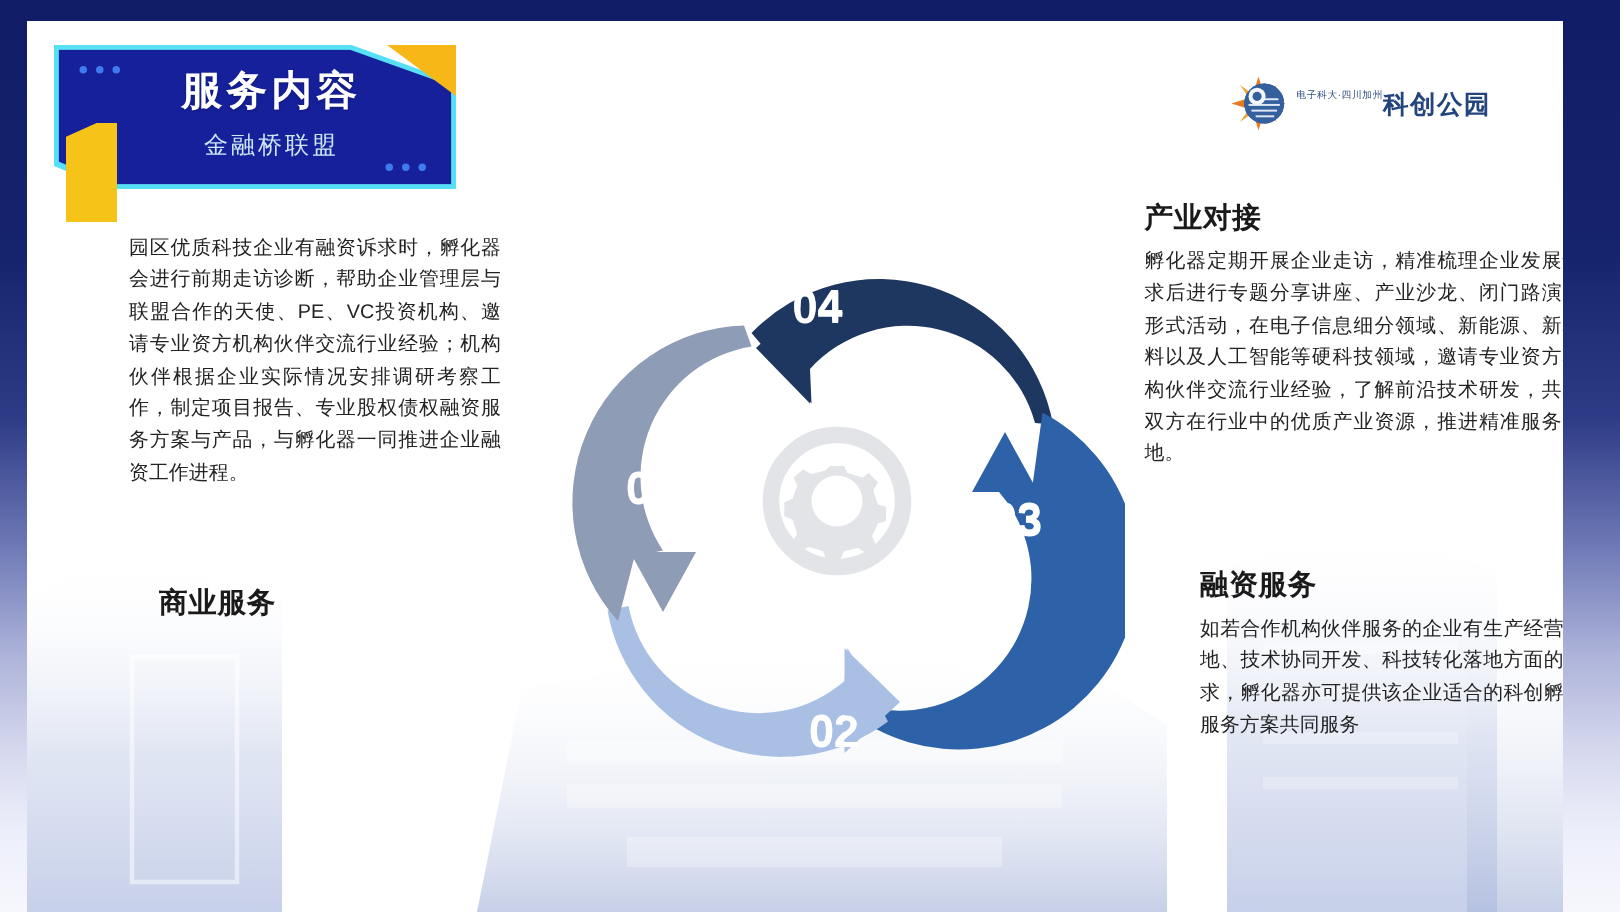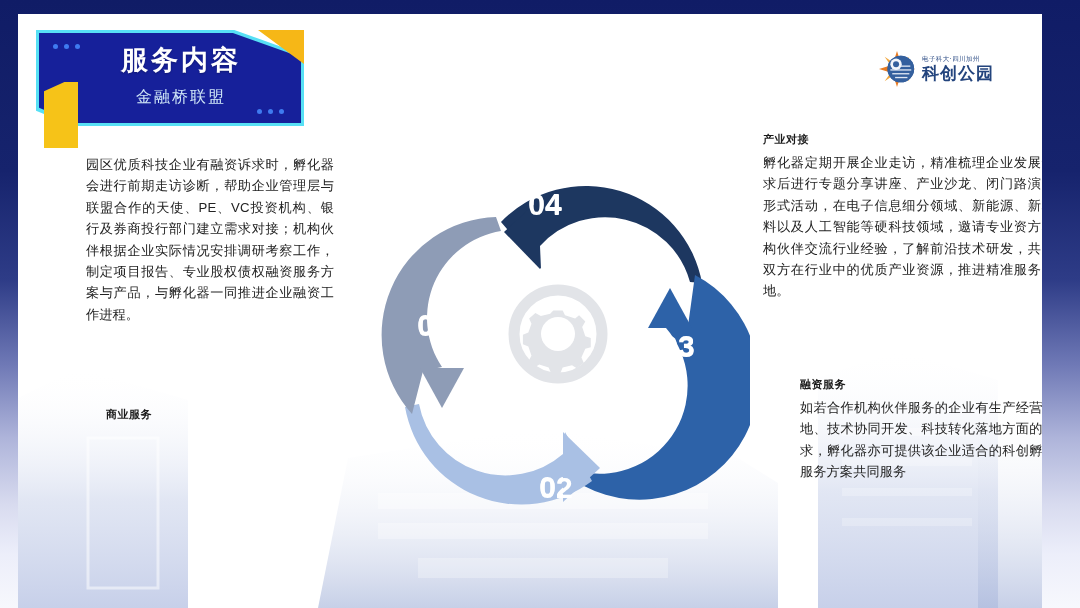--- a/index.html
+++ b/index.html
@@ -57,31 +57,31 @@
   #dots-br { right:20px; bottom:12px; }
   #badge-text { position:absolute; inset:0; display:flex; flex-direction:column;
     align-items:center; justify-content:center; padding-left:22px; padding-bottom:2px; }
   #badge-title { color:#ffffff; font-size:27px; font-weight:bold; letter-spacing:3px;
     line-height:1.05; text-shadow:0 1px 2px rgba(0,0,0,.25); }
   #badge-sub { color:#cfe6f7; font-size:16px; letter-spacing:2px; margin-top:12px; }
 
   
   #logo { position:absolute; right:48px; top:36px; display:flex; align-items:center; gap:6px; }
   #logo-mark { width:38px; height:38px; position:relative; }
-  #logo-text { display:flex; flex-direction:column; line-height:1; }
+  #logo-text { display:flex; line-height:1; }
   #logo-small { font-size:6.5px; color:#2f4e86; letter-spacing:.4px; margin-bottom:2px; }
   #logo-big { font-size:17px; font-weight:bold; color:#23447d; letter-spacing:1px; }
 
   
   .block { position:absolute; }
-  .block h3 { font-size:11px; font-weight:bold; color:#1a1a1a; margin-bottom:5px; letter-spacing:.5px; }
+  .block h3 { font-size:19px; font-weight:bold; color:#1a1a1a; margin-bottom:5px; letter-spacing:.5px; }
   .block p { font-size:13.2px; color:#232323; line-height:1.62; text-align:justify; letter-spacing:.1px; }
 
   #b-rongzi   { left:68px;  top:140px; width:248px; }
-  #b-shangye  { left:88px;  top:393px; width:244px; }
+  #b-shangye  { left:88px;  top:375px; width:244px; }
   #b-chanye   { left:745px; top:118px; width:292px; }
   #b-waibu    { left:782px; top:363px; width:256px; }
 
   
   #cycle { position:absolute; left:348px; top:128px; width:384px; height:384px; }
   #cycle svg { width:100%; height:100%; display:block; }
   .num { fill:#ffffff; font-family:"Liberation Sans",sans-serif;
          font-size:30px; font-weight:bold; }
 </style>
 </head>
@@ -170,21 +170,21 @@
         <circle cx="19" cy="15" r="3.2" fill="#34609e"></circle>
       </svg>
     </div>
     <div id="logo-text">
       <div id="logo-small">电子科大·四川加州</div>
       <div id="logo-big">科创公园</div>
     </div>
   </div>
 
   <div class="block" id="b-rongzi">
-    <p>园区优质科技企业有融资诉求时，孵化器会进行前期走访诊断，帮助企业管理层与联盟合作的天使、PE、VC投资机构、银行及券商投行部门建立需求对接；机构伙伴根据企业实际情况安排调研考察工作，制定项目报告、专业股权债权融资服务方案与产品，与孵化器一同推进企业融资工作进程。</p>
+    <p>园区优质科技企业有融资诉求时，孵化器会进行前期走访诊断，帮助企业管理层与联盟合作的天使、PE、VC投资机构、邀请专业资方机构伙伴交流行业经验；机构伙伴根据企业实际情况安排调研考察工作，制定项目报告、专业股权债权融资服务方案与产品，与孵化器一同推进企业融资工作进程。</p>
   </div>
 
   <div class="block" id="b-shangye">
     <h3>商业服务</h3>
   </div>
 
   <div class="block" id="b-chanye">
     <h3>产业对接</h3>
     <p>孵化器定期开展企业走访，精准梳理企业发展诉求后进行专题分享讲座、产业沙龙、闭门路演等形式活动，在电子信息细分领域、新能源、新材料以及人工智能等硬科技领域，邀请专业资方机构伙伴交流行业经验，了解前沿技术研发，共享双方在行业中的优质产业资源，推进精准服务落地。</p>
   </div>

